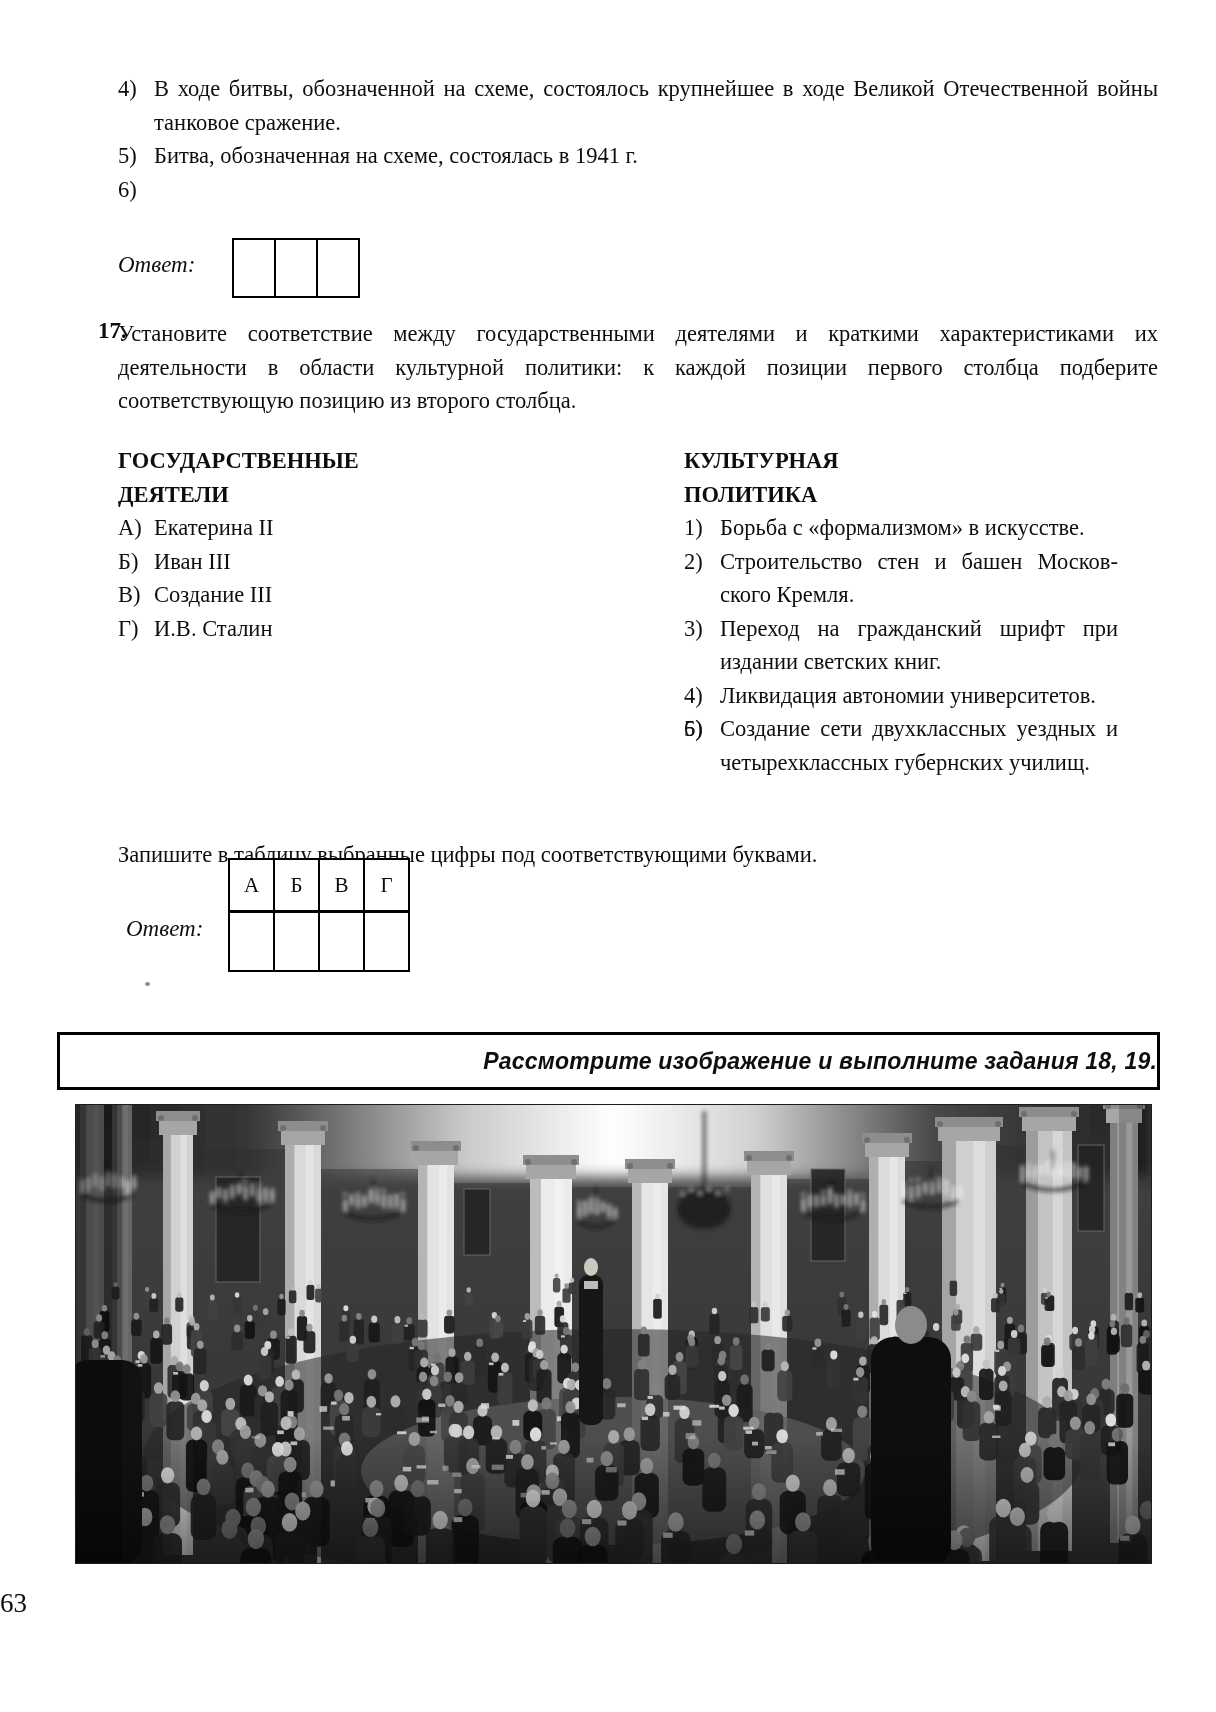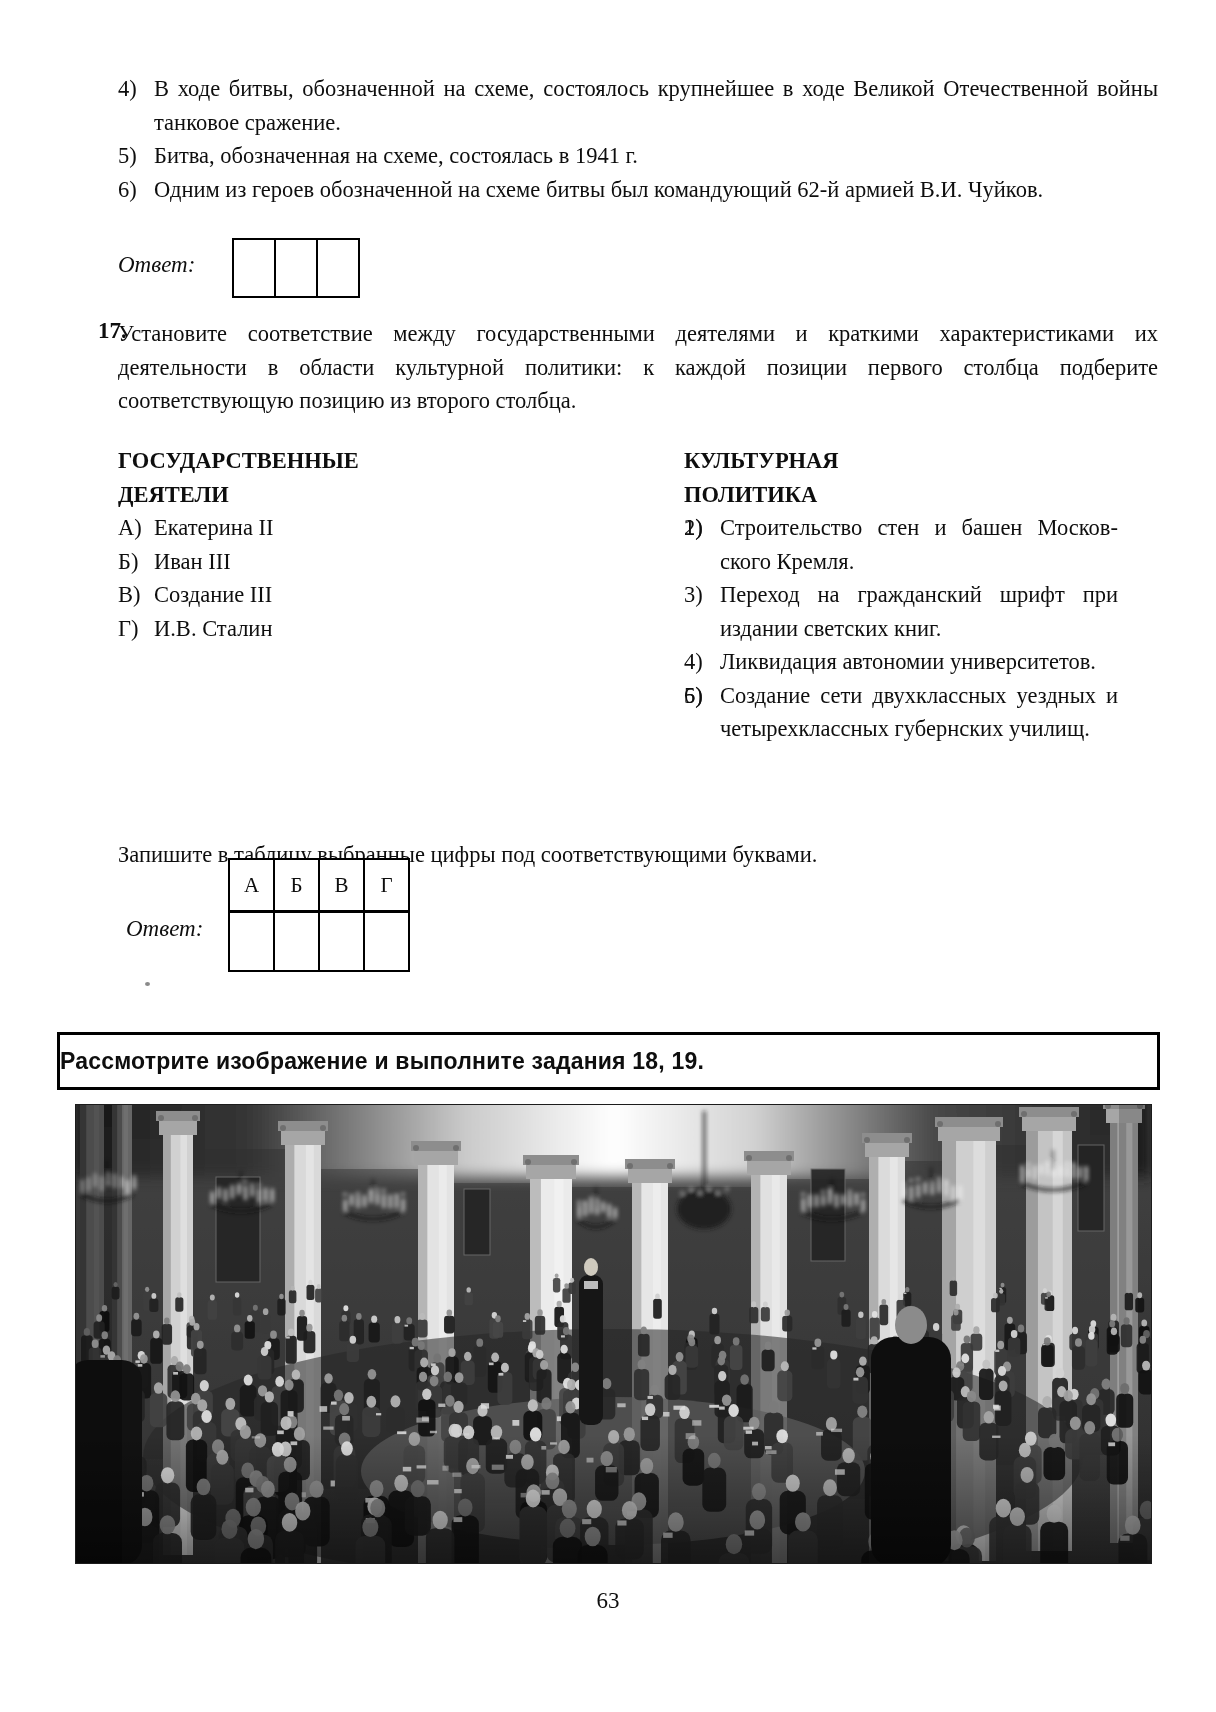--- a/index.html
+++ b/index.html
@@ -16,44 +16,43 @@
   
   .ansbox{display:flex;border:2px solid #000;background:#fff;}
   .ansbox .cell{width:40px;height:56px;border-right:2px solid #000;}
   .ansbox .cell:last-child{border-right:none;}
   table.match{border-collapse:collapse;background:#fff;}
   table.match td{border:2px solid #000;width:41px;text-align:center;
                  font-size:21px;font-family:"Liberation Serif",serif;}
   table.match tr.hdr td{height:48px;border-bottom:3px solid #000;}
   table.match tr.val td{height:55px;}
   
-  .banner{border:3px solid #000;display:flex;align-items:center;justify-content:flex-start;
+  .banner{border:3px solid #000;display:flex;align-items:center;justify-content:flex-end;
           font-family:"Liberation Sans","DejaVu Sans",sans-serif;
-          font-weight:bold;font-size:23px;letter-spacing:.2px;}
+          font-weight:bold;font-style:italic;font-size:23px;letter-spacing:.2px;}
   
   .photo{background:#3f3f3f;border:1px solid #1c1c1c;overflow:hidden;}
   .photo svg{display:block;}
-  .pagenum{width:100%;text-align:center;font-size:23px;}
+  .pagenum{width:100%;text-align:left;font-size:27px;}
   .artifact-dot{width:5px;height:4px;background:#8a8a8a;border-radius:50%;}
 </style>
 </head>
 <body>
 
 <div class="abs body-text" style="left:118px;top:72px;width:1040px;">
   <div class="opt">
     <span class="onum">4)</span>
     <span>В ходе битвы, обозначенной на схеме, состоялось крупнейшее в ходе Великой Оте­чественной войны танковое сражение.</span>
   </div>
   <div class="opt">
     <span class="onum">5)</span>
     <span>Битва, обозначенная на схеме, состоялась в 1941 г.</span>
   </div>
   <div class="opt">
     <span class="onum">6)</span>
-    <span>Одним из героев обозначенной на схеме битвы был командующий 62-й армией В.И. Чуйков.</span>
   </div>
 </div>
 
 <span class="abs answer-label" style="left:118px;top:252px;">Ответ:</span>
 <div class="abs ansbox" style="left:232px;top:238px;">
   <div class="cell"></div>
   <div class="cell"></div>
   <div class="cell"></div>
 </div>
 
@@ -77,20 +76,21 @@
   <div class="opt">
     <span class="onum">Г)</span>
     <span>И.В. Сталин</span>
   </div>
 </div>
 
 <div class="abs body-text" style="left:660px;top:444px;width:434px;margin-left:24px;">
   <div class="col-header" style="width:190px;text-align:left;">КУЛЬТУРНАЯ ПОЛИТИКА</div>
   <div class="opt">
     <span class="onum">1)</span>
+    <span>Борьба с «формализмом» в искусстве.</span>
   </div>
   <div class="opt">
     <span class="onum">2)</span>
     <span>Строительство стен и башен Москов­ского Кремля.</span>
   </div>
   <div class="opt">
     <span class="onum">3)</span>
     <span>Переход на гражданский шрифт при издании светских книг.</span>
   </div>
   <div class="opt">

